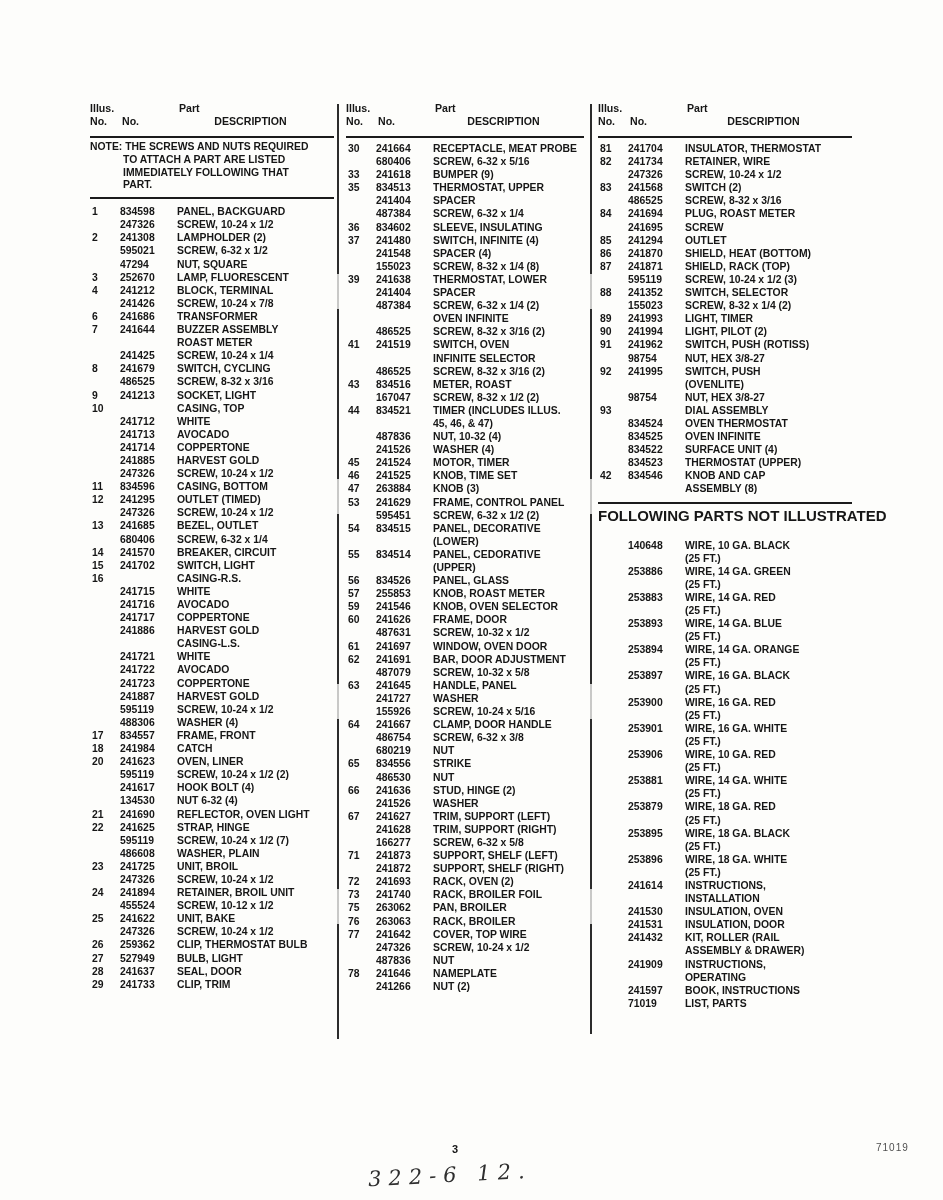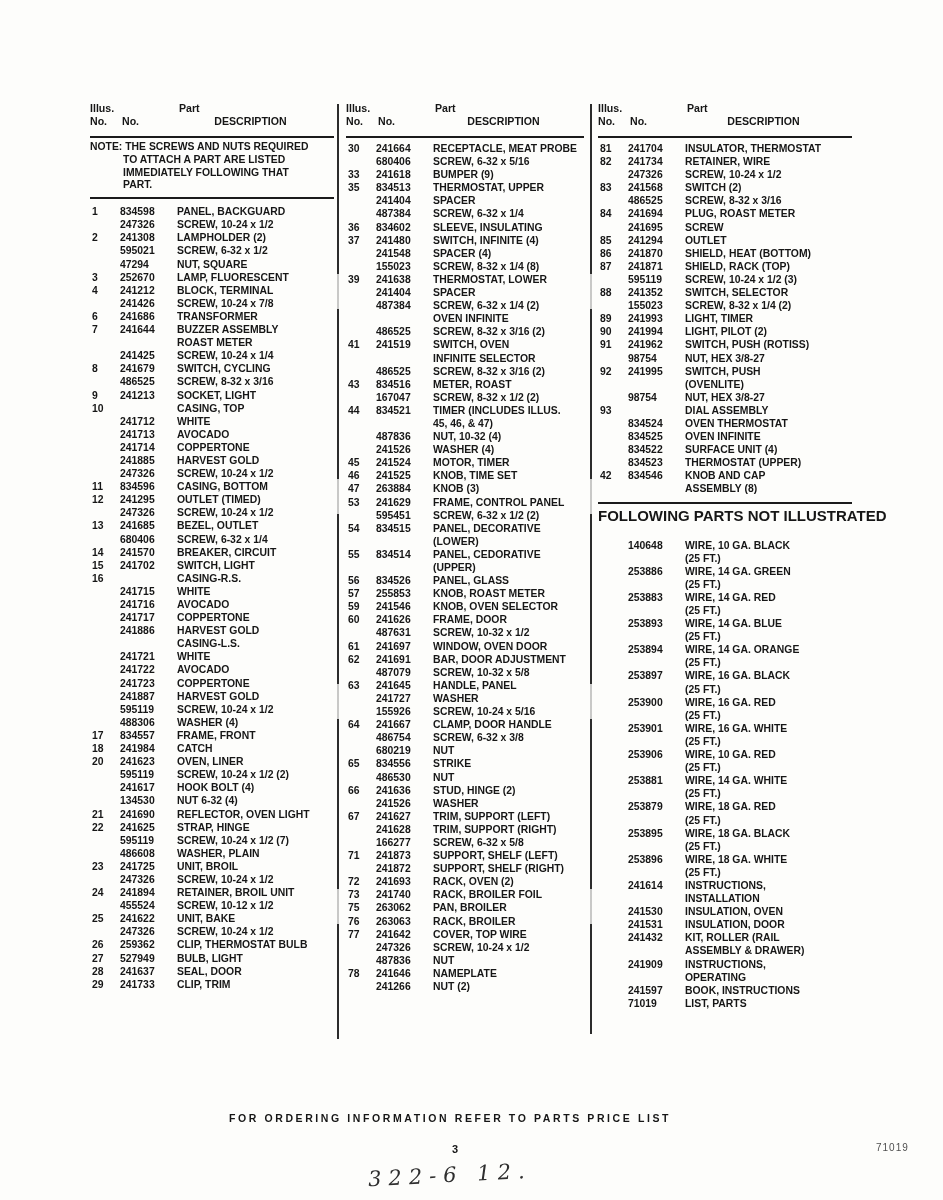--- a/index.html
+++ b/index.html
@@ -1063,18 +1063,17 @@
           <span class="d">BOOK, INSTRUCTIONS</span>
         </div>
         <div class="row">
           <span class="i"></span>
           <span class="p">71019</span>
           <span class="d">LIST, PARTS</span>
         </div>
       </div>
   </section>
 
-  <div class="ordering-note">FOR ORDERING INFORMATION REFER TO PARTS PRICE LIST</div>
   <div class="page-number">3</div>
   <div class="doc-number">71019</div>
   <div class="handwriting">322-6 12.</div>
 
 </div>
 
 </body></html>

